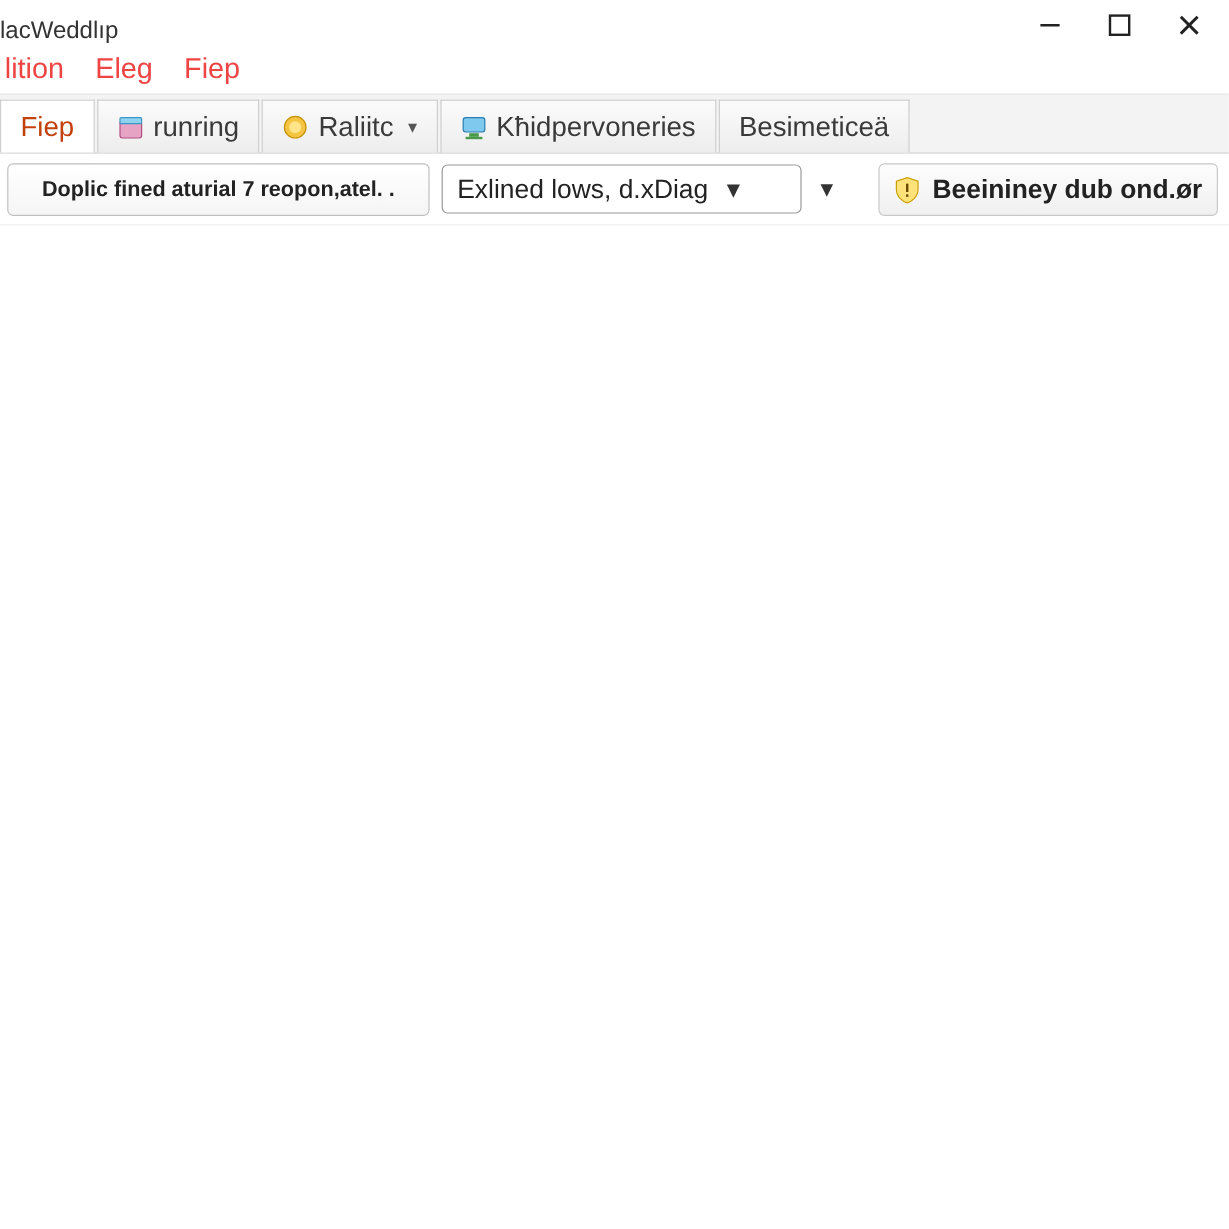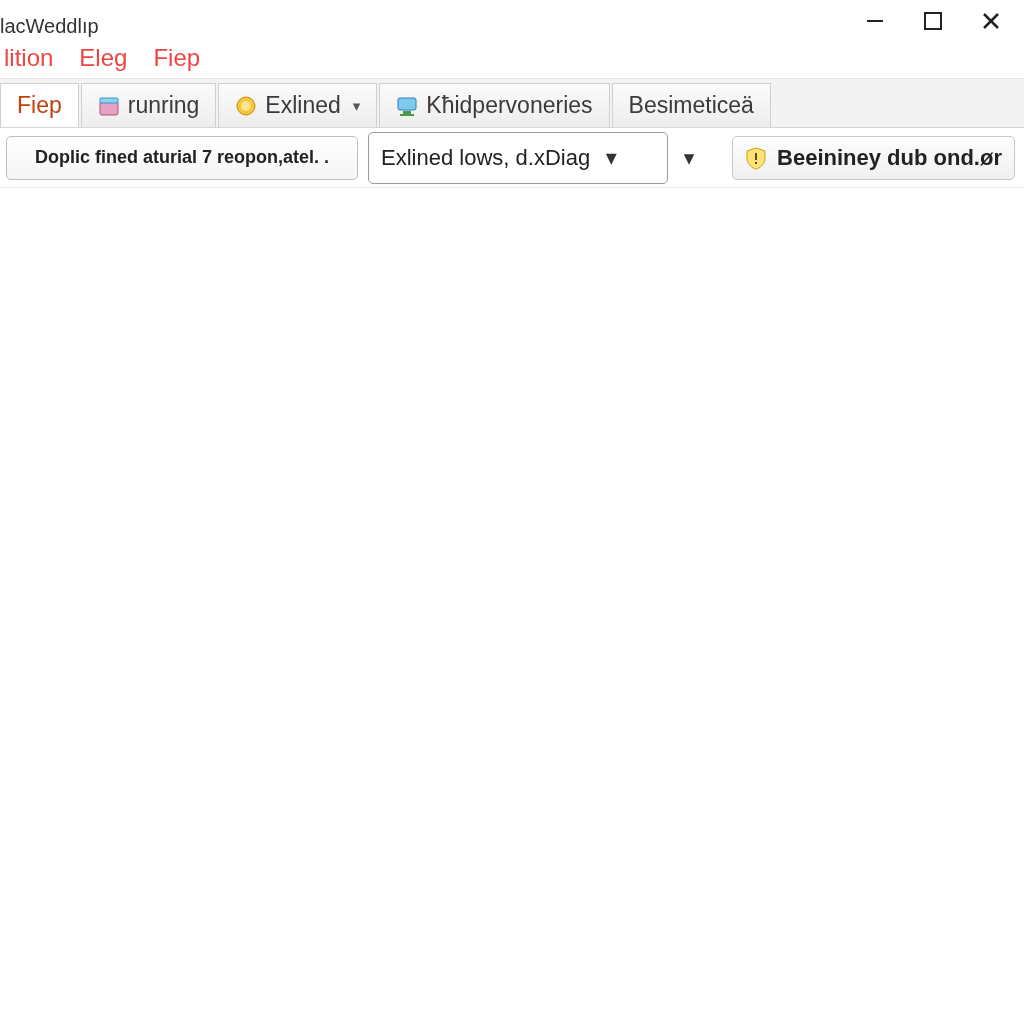--- a/index.html
+++ b/index.html
@@ -101,21 +101,21 @@
     background: linear-gradient(#ffffff,#f5f5f5);
     padding: 0 28px;
     font-weight: 600;
     font-size: 18px;
     white-space: nowrap;
     max-width: 378px;
     overflow: hidden;
     justify-content: center;
   }
   .combo {
-    height: 52px;
+    height: 41px;
     display: flex; align-items: center;
     border: 1px solid #9a9a9a;
     border-radius: 5px;
     background: #ffffff;
     padding: 0 8px 0 12px;
     font-size: 22px;
     gap: 10px;
     min-width: 300px;
   }
   .combo .arrow {
@@ -196,21 +196,21 @@
     <span>runring</span>
   </div>
 
   <div class="tab">
     <span class="ticon">
       <svg width="22" height="22">
           <circle cx="11" cy="11" r="9" fill="#f5c542" stroke="#c48f00"></circle>
           <circle cx="11" cy="11" r="5" fill="#ffe58a"></circle>
         </svg>
     </span>
-    <span>Exlined</span>
+    <span>Raliitc</span>
     <span class="chev">▾</span>
   </div>
 
 
   <div class="tab">
     <span class="ticon">
       <svg width="22" height="22">
           <rect x="2" y="3" width="18" height="12" rx="2" fill="#7fc9ef" stroke="#2a7fb0"></rect>
           <rect x="7" y="16" width="8" height="3" fill="#4a9a4a"></rect>
           <rect x="4" y="19" width="14" height="2" fill="#4a9a4a"></rect>

